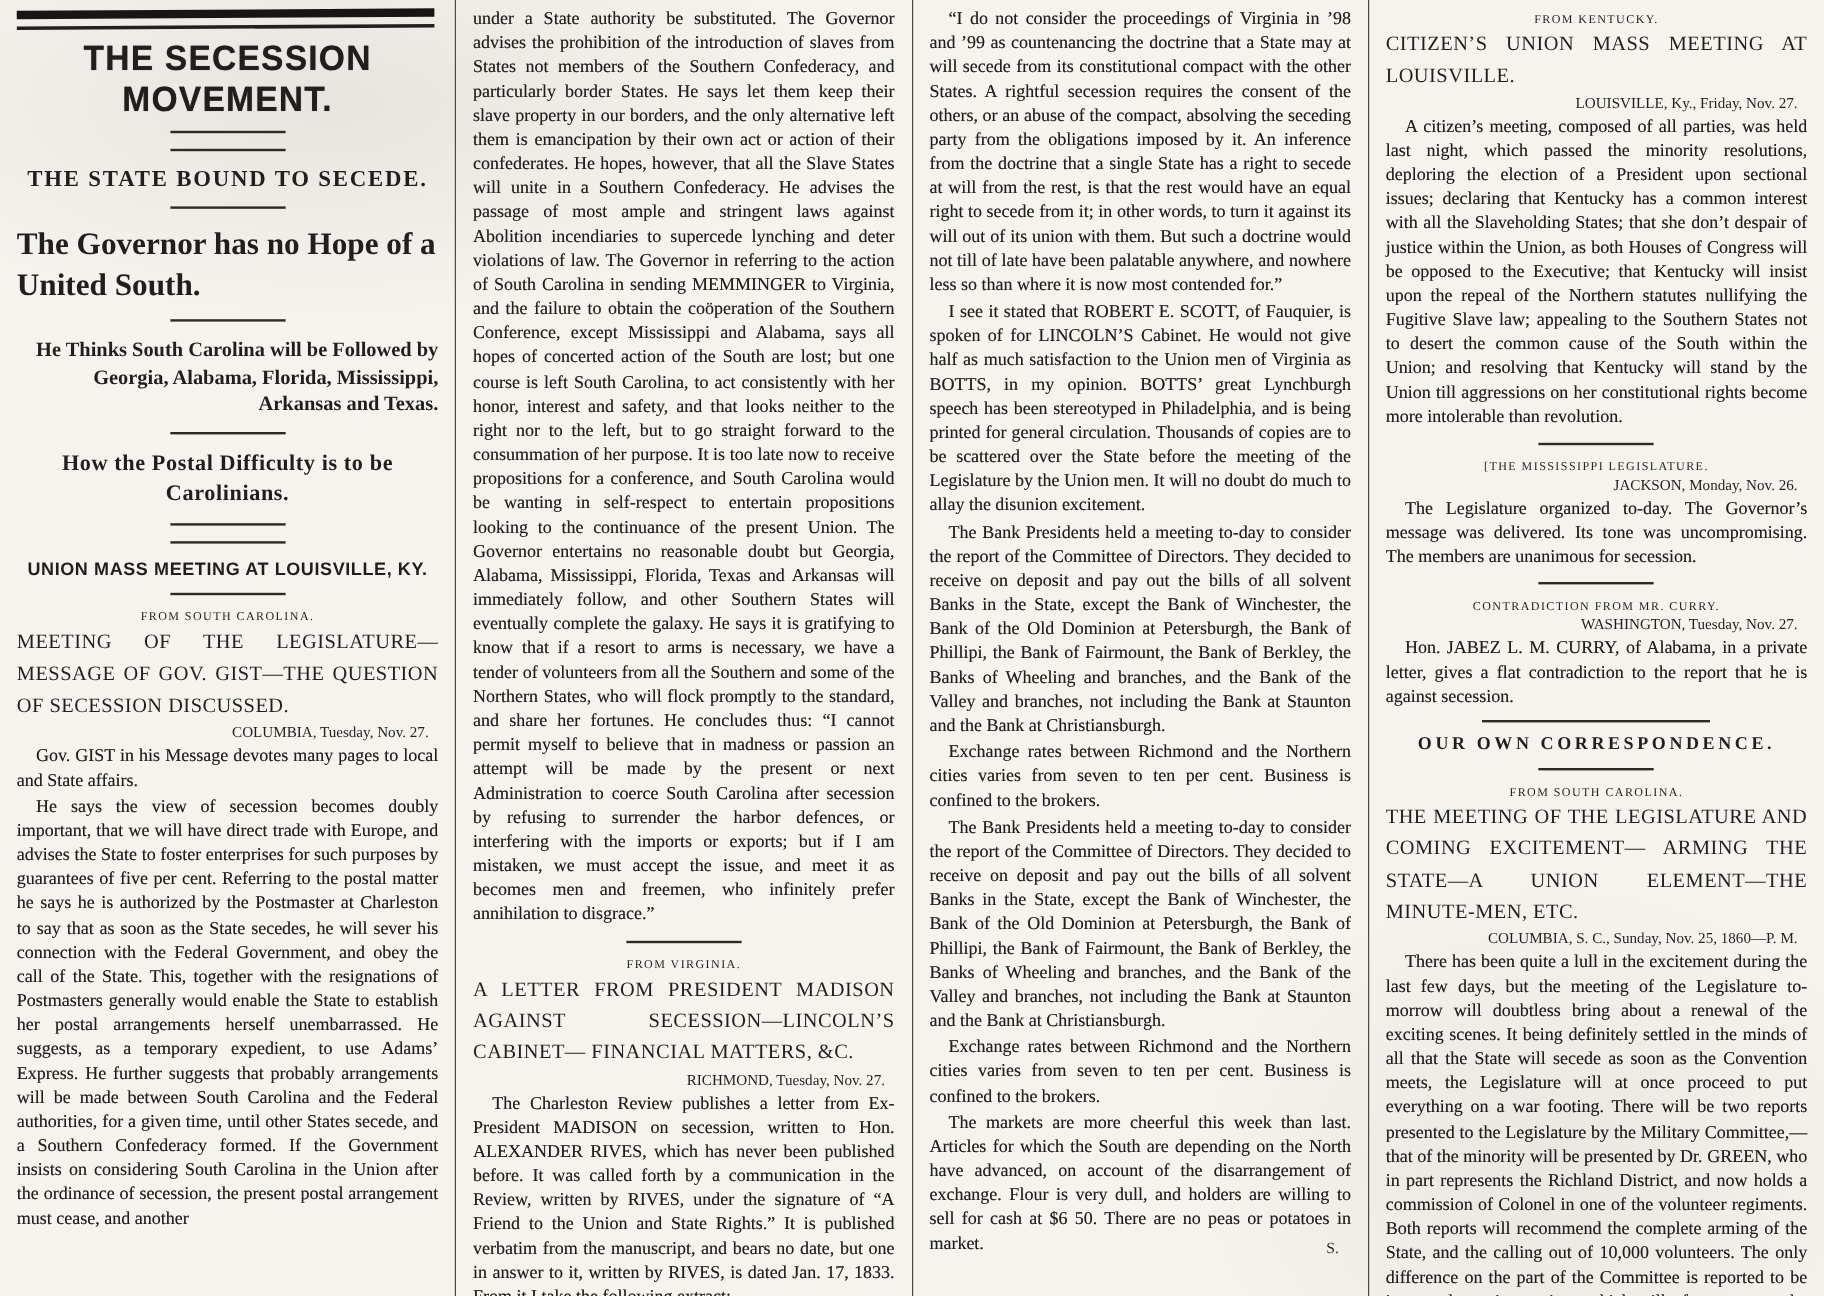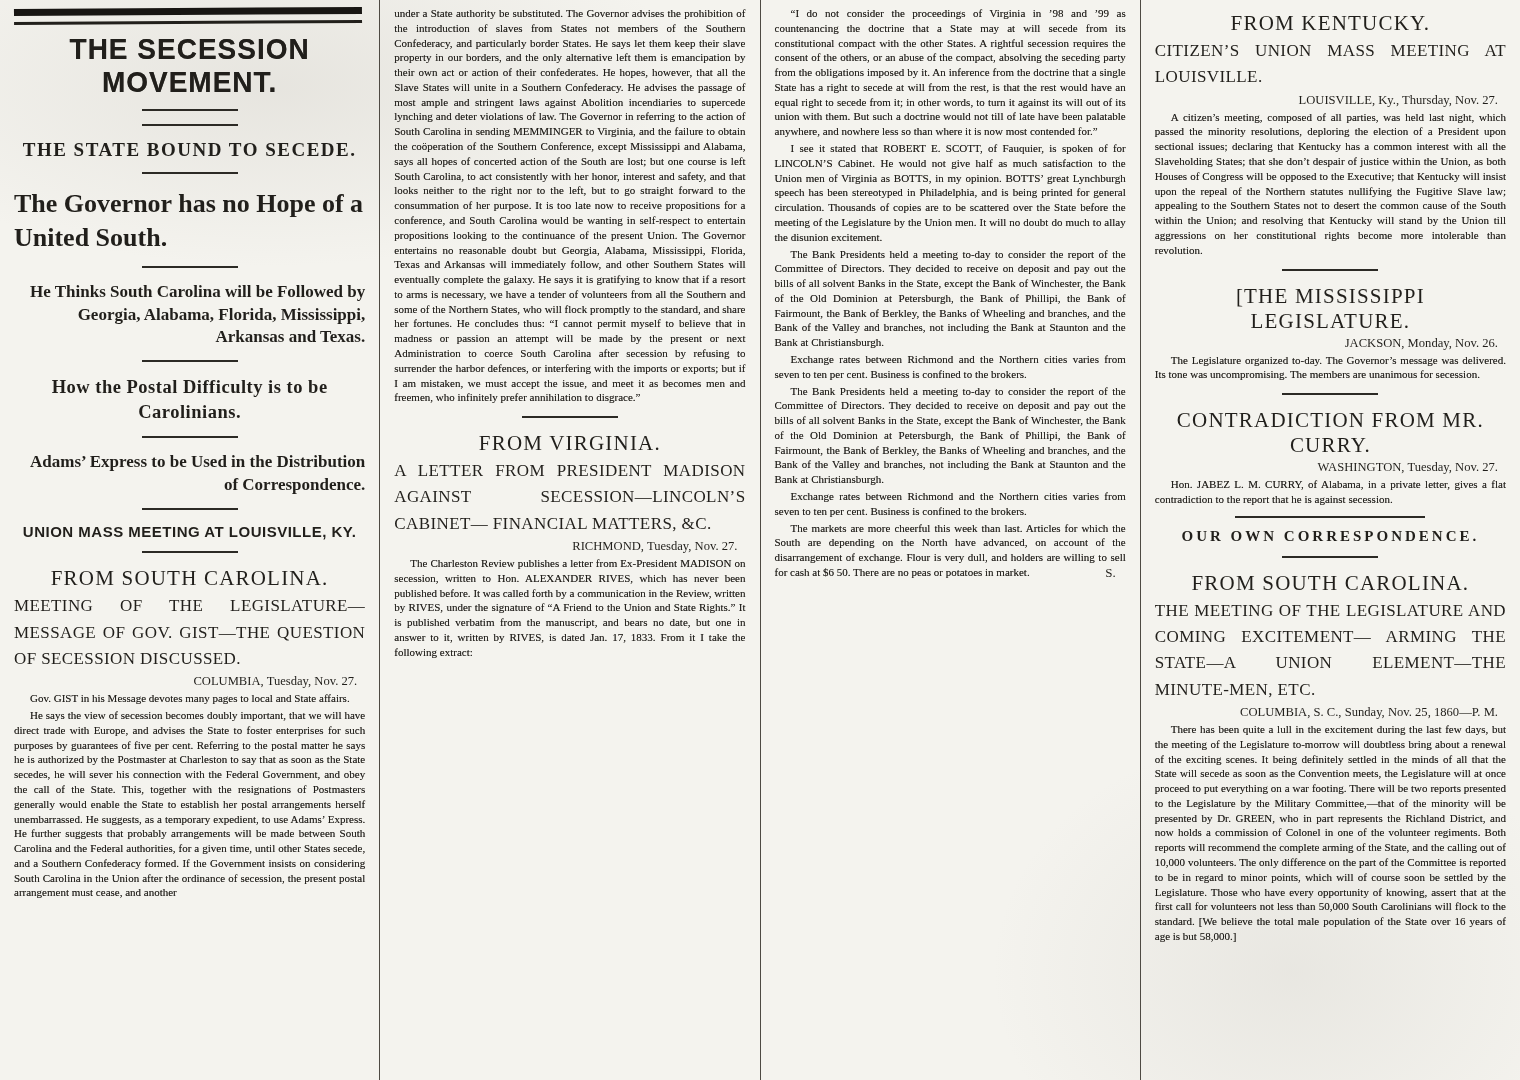--- a/index.html
+++ b/index.html
@@ -31,26 +31,26 @@
   }
   .rule { height:0; border-top:2px solid #2c2a25; width:96px; margin:11px auto 13px auto; }
   .rule-long { height:0; border-top:2px solid #2c2a25; width:190px; margin:9px auto 10px auto; }
   .deck-bold   { font-weight:bold; font-size:19px; line-height:1.3; text-align:center; }
   .deck-caps   { font-weight:bold; font-size:19px; letter-spacing:1.5px; text-align:center; }
   .deck-lg     { font-weight:bold; font-size:26px; line-height:1.3; text-align:left; }
   .deck-sm     { font-weight:bold; font-size:17px; line-height:1.35; text-align:right; }
   .deck-heavy  { font-weight:bold; font-size:18.5px; line-height:1.35; text-align:center; letter-spacing:.5px; }
   .deck-caps-sm{ font-family:"Liberation Sans","DejaVu Sans",sans-serif; font-weight:bold;
                  font-size:15px; letter-spacing:.5px; text-align:center; }
-  .section  { font-size:21px; letter-spacing:1.2px; text-align:center; margin:5px 0 2px 0; }
+  .section  { font-size:10px; letter-spacing:1.2px; text-align:center; margin:5px 0 2px 0; }
   .subcaps  { font-size:17px; letter-spacing:.4px; text-align:justify; line-height:1.55; margin:1px 0 2px 0; }
   .correspondence { font-weight:bold; font-size:15px; letter-spacing:3px; text-align:center; margin:4px 0 2px 0; }
   .dateline { font-size:12.6px; text-align:right; padding-right:8px; margin:1px 0 2px 0; }
   .para, .para-flush {
-    font-size:11px; line-height:1.345; text-align:justify;
+    font-size:15px; line-height:1.345; text-align:justify;
     text-shadow:0 0 .45px rgba(25,22,18,.55);
     margin:0 0 2px 0;
   }
   .para { text-indent:16px; }
   .para-flush { text-indent:0; }
   .signature { font-size:13px; text-align:right; padding-right:10px; margin-top:-17px; }
 </style>
 </head>
 <body>
 
@@ -61,21 +61,20 @@
       <div class="blk rule"></div>
       <div class="blk rule"></div>
       <div class="blk deck-caps">THE STATE BOUND TO SECEDE.</div>
       <div class="blk rule"></div>
       <div class="blk deck-lg">The Governor has no Hope of a United South.</div>
       <div class="blk rule"></div>
       <div class="blk deck-sm">He Thinks South Carolina will be Followed by Georgia, Alabama, Florida, Mississippi, Arkansas and Texas.</div>
       <div class="blk rule"></div>
       <div class="blk deck-heavy">How the Postal Difficulty is to be Carolinians.</div>
       <div class="blk rule"></div>
-      <div class="blk deck-sm">Adams’ Express to be Used in the Distribution of Correspondence.</div>
       <div class="blk rule"></div>
       <div class="blk deck-caps-sm">UNION MASS MEETING AT LOUISVILLE, KY.</div>
       <div class="blk rule"></div>
       <div class="blk section">FROM SOUTH CAROLINA.</div>
       <div class="blk subcaps">MEETING OF THE LEGISLATURE—MESSAGE OF GOV. GIST—THE QUESTION OF SECESSION DISCUSSED.</div>
       <div class="blk dateline">COLUMBIA, Tuesday, Nov. 27.</div>
       <div class="blk para">Gov. GIST in his Message devotes many pages to local and State affairs.</div>
       <div class="blk para">He says the view of secession becomes doubly important, that we will have direct trade with Europe, and advises the State to foster enterprises for such purposes by guarantees of five per cent. Referring to the postal matter he says he is authorized by the Postmaster at Charleston to say that as soon as the State secedes, he will sever his connection with the Federal Government, and obey the call of the State. This, together with the resignations of Postmasters generally would enable the State to establish her postal arrangements herself unembarrassed. He suggests, as a temporary expedient, to use Adams’ Express. He further suggests that probably arrangements will be made between South Carolina and the Federal authorities, for a given time, until other States secede, and a Southern Confederacy formed. If the Government insists on considering South Carolina in the Union after the ordinance of secession, the present postal arrangement must cease, and another</div>
     </div>
   <div class="v-divider"></div>
@@ -95,21 +94,21 @@
       <div class="blk para">Exchange rates between Richmond and the Northern cities varies from seven to ten per cent. Business is confined to the brokers.</div>
       <div class="blk para">The Bank Presidents held a meeting to-day to consider the report of the Committee of Directors. They decided to receive on deposit and pay out the bills of all solvent Banks in the State, except the Bank of Winchester, the Bank of the Old Dominion at Petersburgh, the Bank of Phillipi, the Bank of Fairmount, the Bank of Berkley, the Banks of Wheeling and branches, and the Bank of the Valley and branches, not including the Bank at Staunton and the Bank at Christiansburgh.</div>
       <div class="blk para">Exchange rates between Richmond and the Northern cities varies from seven to ten per cent. Business is confined to the brokers.</div>
       <div class="blk para">The markets are more cheerful this week than last. Articles for which the South are depending on the North have advanced, on account of the disarrangement of exchange. Flour is very dull, and holders are willing to sell for cash at $6 50. There are no peas or potatoes in market.</div>
       <div class="blk signature">S.</div>
     </div>
   <div class="v-divider"></div>
   <div class="col">
       <div class="blk section">FROM KENTUCKY.</div>
       <div class="blk subcaps">CITIZEN’S UNION MASS MEETING AT LOUISVILLE.</div>
-      <div class="blk dateline">LOUISVILLE, Ky., Thursday, Nov. 27.</div>
+      <div class="blk dateline">LOUISVILLE, Ky., Friday, Nov. 27.</div>
       <div class="blk para">A citizen’s meeting, composed of all parties, was held last night, which passed the minority resolutions, deploring the election of a President upon sectional issues; declaring that Kentucky has a common interest with all the Slaveholding States; that she don’t despair of justice within the Union, as both Houses of Congress will be opposed to the Executive; that Kentucky will insist upon the repeal of the Northern statutes nullifying the Fugitive Slave law; appealing to the Southern States not to desert the common cause of the South within the Union; and resolving that Kentucky will stand by the Union till aggressions on her constitutional rights become more intolerable than revolution.</div>
       <div class="blk rule"></div>
       <div class="blk section">[THE MISSISSIPPI LEGISLATURE.</div>
       <div class="blk dateline">JACKSON, Monday, Nov. 26.</div>
       <div class="blk para">The Legislature organized to-day. The Governor’s message was delivered. Its tone was uncompromising. The members are unanimous for secession.</div>
       <div class="blk rule"></div>
       <div class="blk section">CONTRADICTION FROM MR. CURRY.</div>
       <div class="blk dateline">WASHINGTON, Tuesday, Nov. 27.</div>
       <div class="blk para">Hon. JABEZ L. M. CURRY, of Alabama, in a private letter, gives a flat contradiction to the report that he is against secession.</div>
       <div class="blk rule-long"></div>

